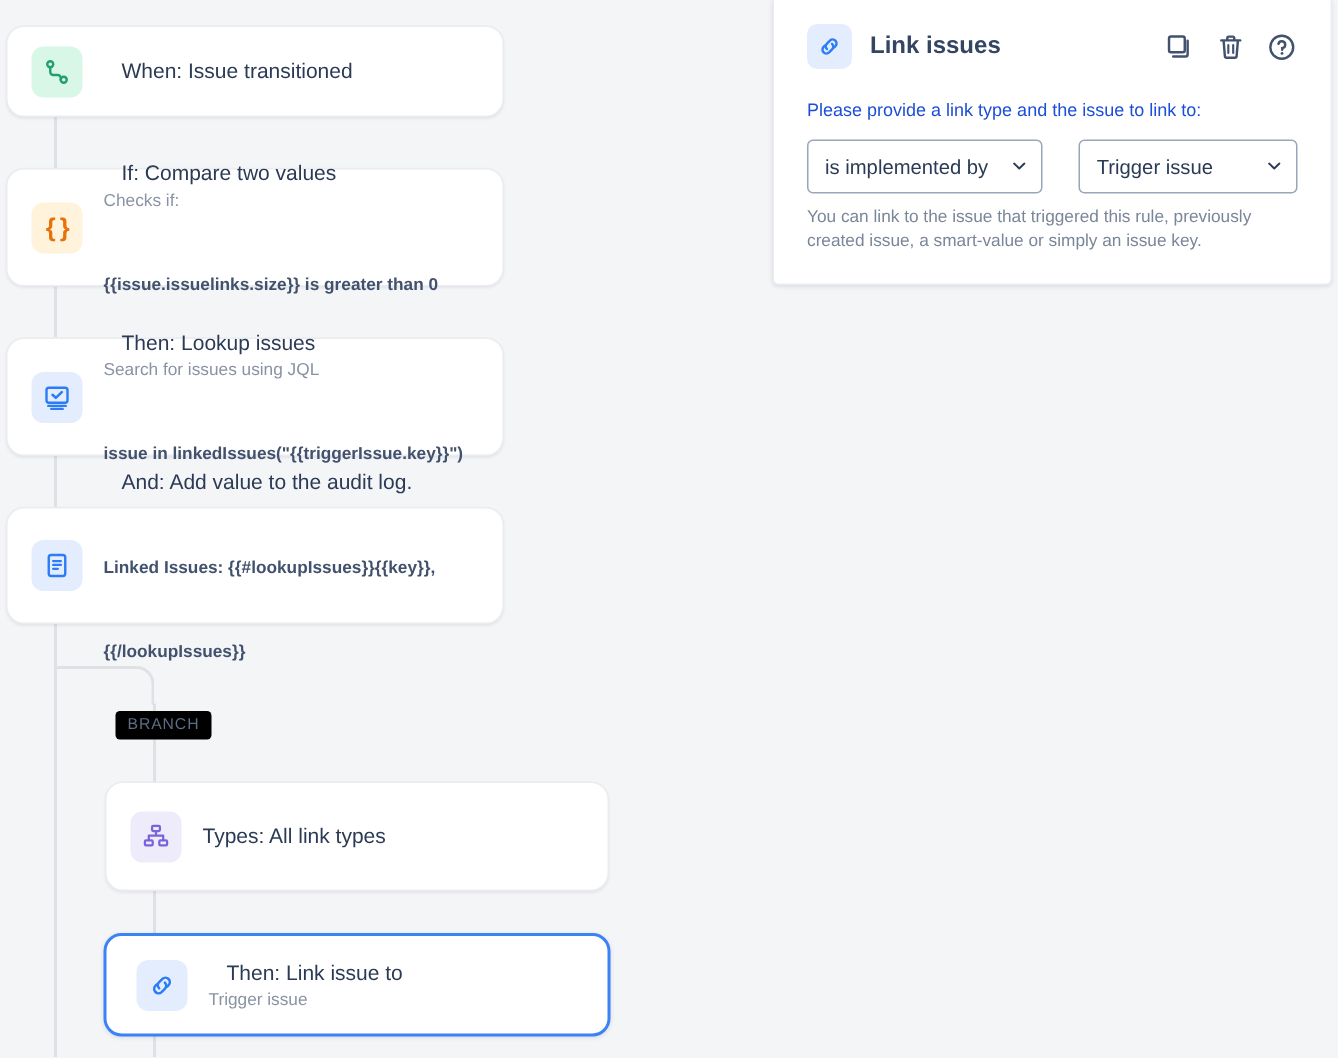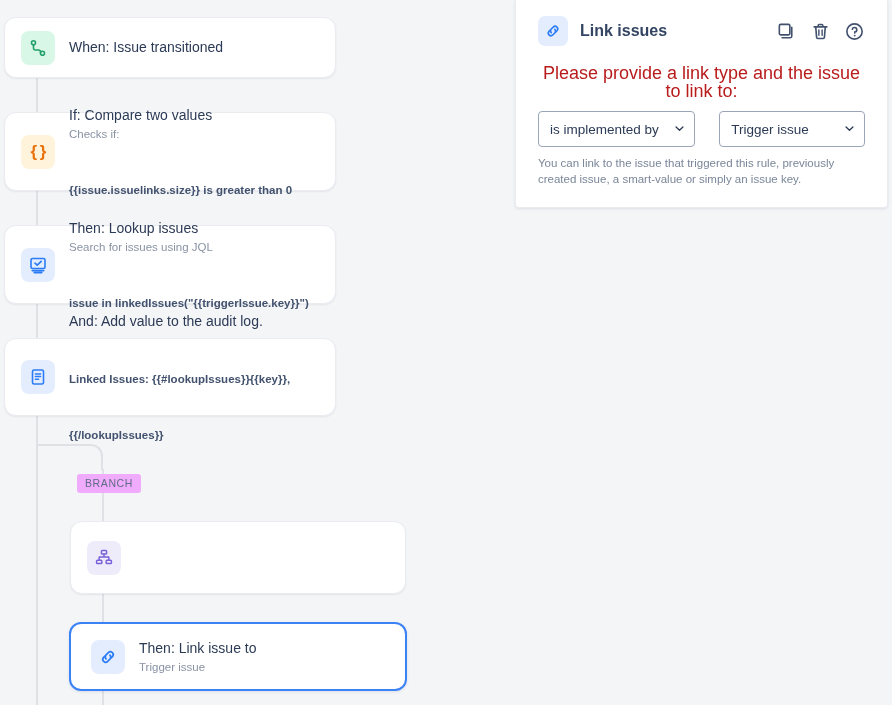--- a/index.html
+++ b/index.html
@@ -70,20 +70,21 @@
   .ic-orange { background: #fff3dc; }
   .ic-blue   { background: #e4edfd; }
   .ic-purple { background: #eeebfb; }
   .card-body { display: flex; flex-direction: column; justify-content: center; min-width: 0; }
   .card-title {
     font-size: 14px;
     color: #2b3a55;
     line-height: 19px;
     font-weight: 400;
     white-space: nowrap;
+    margin-left: 12px;
   }
   .card-sub {
     font-size: 11.5px;
     color: #8993a4;
     line-height: 16px;
     margin-top: 1px;
   }
   .card-code {
     font-size: 11.5px;
     color: #42526e;
@@ -99,21 +100,21 @@
   .curly {
     font-size: 17px;
     color: #e8710a;
     font-weight: bold;
     font-family: "Liberation Sans", sans-serif;
     letter-spacing: -1px;
   }
 
   .branch-badge {
     position: absolute;
-    background: #f0abfc;
+    background: #000000;
     color: #5e6c84;
     font-size: 10.5px;
     letter-spacing: 0.6px;
     padding: 3px 8px 3px 8px;
     border-radius: 3px;
     line-height: 13px;
   }
 
   
   #panel {
@@ -148,25 +149,24 @@
     color: #344563;
   }
   .panel-actions {
     margin-left: auto;
     display: flex;
     align-items: center;
     gap: 13px;
   }
   .panel-actions span { display: flex; cursor: pointer; }
   .panel-prompt {
-    font-size: 18px;
-    color: #b91c1c;
+    font-size: 12px;
+    color: #1d4ed8;
     margin-bottom: 11px;
     line-height: 18px;
-    text-align: center;
   }
   .selects { display: flex; gap: 24px; }
   .sel {
     position: relative;
     height: 36px;
     border: 1px solid #9aa5b8;
     border-radius: 4px;
     background: #fff;
     display: flex;
     align-items: center;
@@ -292,20 +292,21 @@
     <div class="card" style="left:70px; top:521px; width:336px; height:73px;">
       <div class="card-icon ic-purple">
         <svg width="20" height="20" viewBox="0 0 20 20" fill="none">
           <rect x="7.4" y="2.6" width="5.2" height="3.4" rx="0.8" stroke="#7a63d9" stroke-width="1.5"></rect>
           <rect x="2.6" y="12.2" width="5.2" height="3.4" rx="0.8" stroke="#7a63d9" stroke-width="1.5"></rect>
           <rect x="12.2" y="12.2" width="5.2" height="3.4" rx="0.8" stroke="#7a63d9" stroke-width="1.5"></rect>
           <path d="M10 6.2 V9 M5.2 12 V9 H14.8 V12" stroke="#7a63d9" stroke-width="1.5" fill="none" stroke-linecap="round" stroke-linejoin="round"></path>
         </svg>
       </div>
       <div class="card-body">
+        <div class="card-title-lg">Types: All link types</div>
       </div>
     </div>
 
     <div class="card selected" style="left:69px; top:622px; width:338px; height:69px;">
       <div class="card-icon ic-blue">
         <svg width="20" height="20" viewBox="0 0 20 20" fill="none">
           <path d="M8.1 11.9 a2.9 2.9 0 0 1 0-4.1 l2.2-2.2 a2.9 2.9 0 0 1 4.1 4.1 l-1 1" stroke="#2b7cf6" stroke-width="1.7" fill="none" stroke-linecap="round"></path>
           <path d="M11.9 8.1 a2.9 2.9 0 0 1 0 4.1 l-2.2 2.2 a2.9 2.9 0 0 1 -4.1 -4.1 l1 -1" stroke="#2b7cf6" stroke-width="1.7" fill="none" stroke-linecap="round"></path>
         </svg>
       </div>

